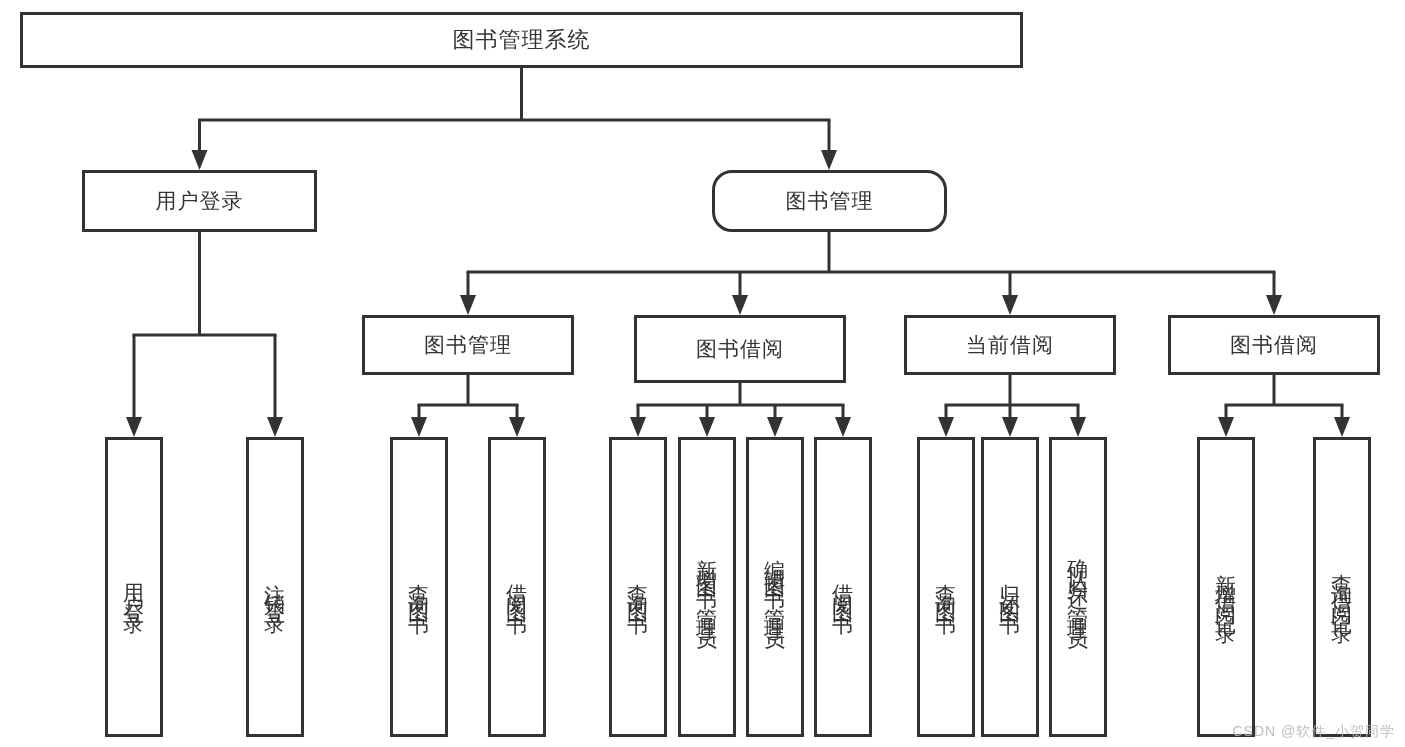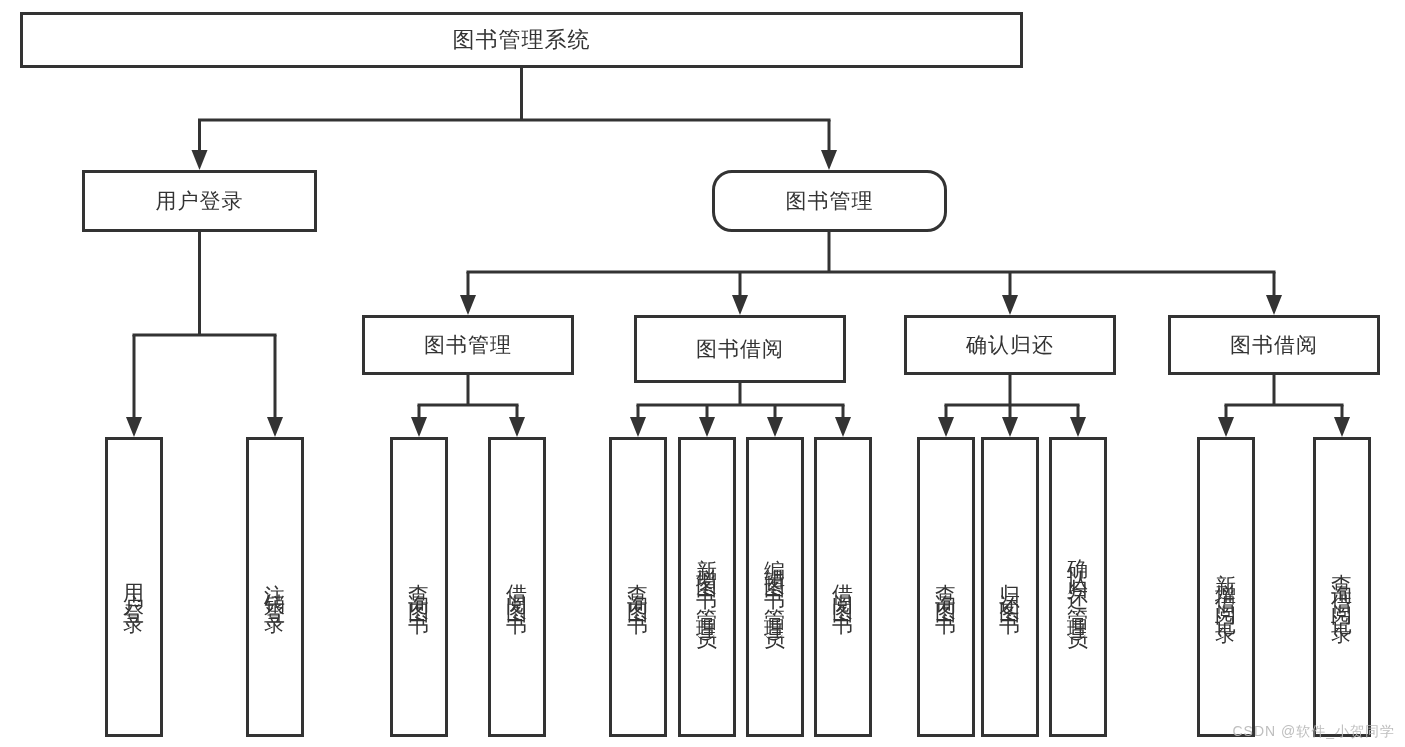--- a/index.html
+++ b/index.html
@@ -112,21 +112,21 @@
       <polygon points="1334,417 1350,417 1342,437" fill="#333333"></polygon>
     </svg>
 
   <div class="node h root" style="left:20px; top:12px; width:1003px; height:56px;">图书管理系统</div>
 
   <div class="node h" style="left:82px; top:170px; width:235px; height:62px;">用户登录</div>
   <div class="node h" style="left:712px; top:170px; width:235px; height:62px;border-radius:20px;">图书管理</div>
 
   <div class="node h" style="left:362px; top:315px; width:212px; height:60px;">图书管理</div>
   <div class="node h" style="left:634px; top:315px; width:212px; height:68px;">图书借阅</div>
-  <div class="node h" style="left:904px; top:315px; width:212px; height:60px;">确认归还</div>
+  <div class="node h" style="left:904px; top:315px; width:212px; height:60px;">当前借阅</div>
   <div class="node h" style="left:1168px; top:315px; width:212px; height:60px;">图书借阅</div>
 
   <div class="node leaf" style="left:105px; top:437px; width:58px; height:300px;">用户登录</div>
   <div class="node leaf" style="left:246px; top:437px; width:58px; height:300px;">注销登录</div>
 
   <div class="node leaf" style="left:390px; top:437px; width:58px; height:300px;">查询图书</div>
   <div class="node leaf" style="left:488px; top:437px; width:58px; height:300px;">借阅图书</div>
 
   <div class="node leaf" style="left:609px; top:437px; width:58px; height:300px;">查询图书</div>
   <div class="node leaf" style="left:678px; top:437px; width:58px; height:300px;">新增图书（管理员）</div>

